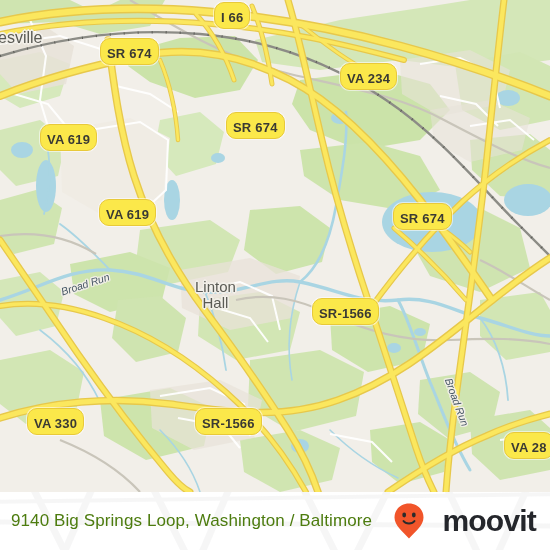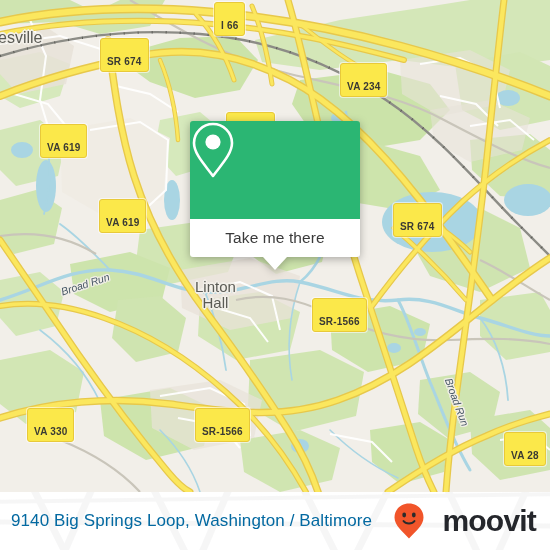--- a/index.html
+++ b/index.html
@@ -19,27 +19,27 @@
     overflow: hidden;
   }
   #map svg { position: absolute; left: 0; top: 0; }
 
   
   .shield {
     position: absolute;
     background: #ffeb3b;
     background: #fbe84a;
     border: 1.5px solid #e8c93a;
-    border-radius: 3px;
+    border-radius: 10px;
     color: #3a3a34;
-    font-size: 10px;
+    font-size: 13px;
     font-weight: bold;
     letter-spacing: .2px;
     line-height: 1;
-    padding: 18px 6px 4px 6px;
+    padding: 8px 6px 4px 6px;
     white-space: nowrap;
     font-family: "Liberation Sans", sans-serif;
     box-shadow: 0 0 0 1px rgba(255,255,255,.55);
   }
 
   
   .place {
     position: absolute;
     color: #5b5b55;
     font-size: 15px;
@@ -120,21 +120,21 @@
     padding: 0 14px 0 11px;
     overflow: hidden;
   }
   #footer-watermark {
     position: absolute; left: 0; top: 0; width: 550px; height: 58px;
     opacity: .45; pointer-events: none;
   }
   #footer-address {
     position: relative;
     font-size: 17px;
-    color: #0369a1;
+    color: #4d7c0f;
     white-space: nowrap;
     letter-spacing: .1px;
   }
   #footer-logo {
     position: relative;
     display: flex; align-items: center; gap: 17px;
   }
   #logo-word {
     font-size: 30px;
     font-weight: bold;
@@ -333,32 +333,20 @@
         <div class="place" style="left: -2px; top: 30px; font-size: 16px;">esville</div>
         <div class="place" style="left: 195px; top: 279px; font-size: 15px;">Linton
 Hall</div>
       </div>
 
     <div id="waters">
         <div class="water-label" style="left: 60px; top: 278px; transform: rotate(-18deg);">Broad Run</div>
         <div class="water-label" style="left: 432px; top: 396px; transform: rotate(70deg);">Broad Run</div>
       </div>
 
-    <div id="popup">
-      <div id="popup-head">
-        <svg width="46" height="58" viewBox="0 0 46 58">
-          <path d="M23 3 C12.5 3, 4 11.5, 4 22 C4 33, 15 44, 23 55 C31 44, 42 33, 42 22 C42 11.5, 33.5 3, 23 3 Z" fill="none" stroke="#ffffff" stroke-width="2.6" stroke-linejoin="round"></path>
-          <circle cx="23" cy="21" r="7.6" fill="#ffffff"></circle>
-        </svg>
-      </div>
-      <div id="popup-body">
-        <span id="popup-label">Take me there</span>
-      </div>
-      <div id="popup-tail"></div>
-    </div>
 
   </div>
 
   <div id="footer">
     <svg id="footer-watermark" width="550" height="58" viewBox="0 0 550 58">
       <g stroke="#ececed" stroke-width="7" fill="none">
         <path d="M30 -10 L70 70"></path>
         <path d="M95 -10 L60 70"></path>
         <path d="M150 -10 L190 70"></path>
         <path d="M232 -10 L198 70"></path>

